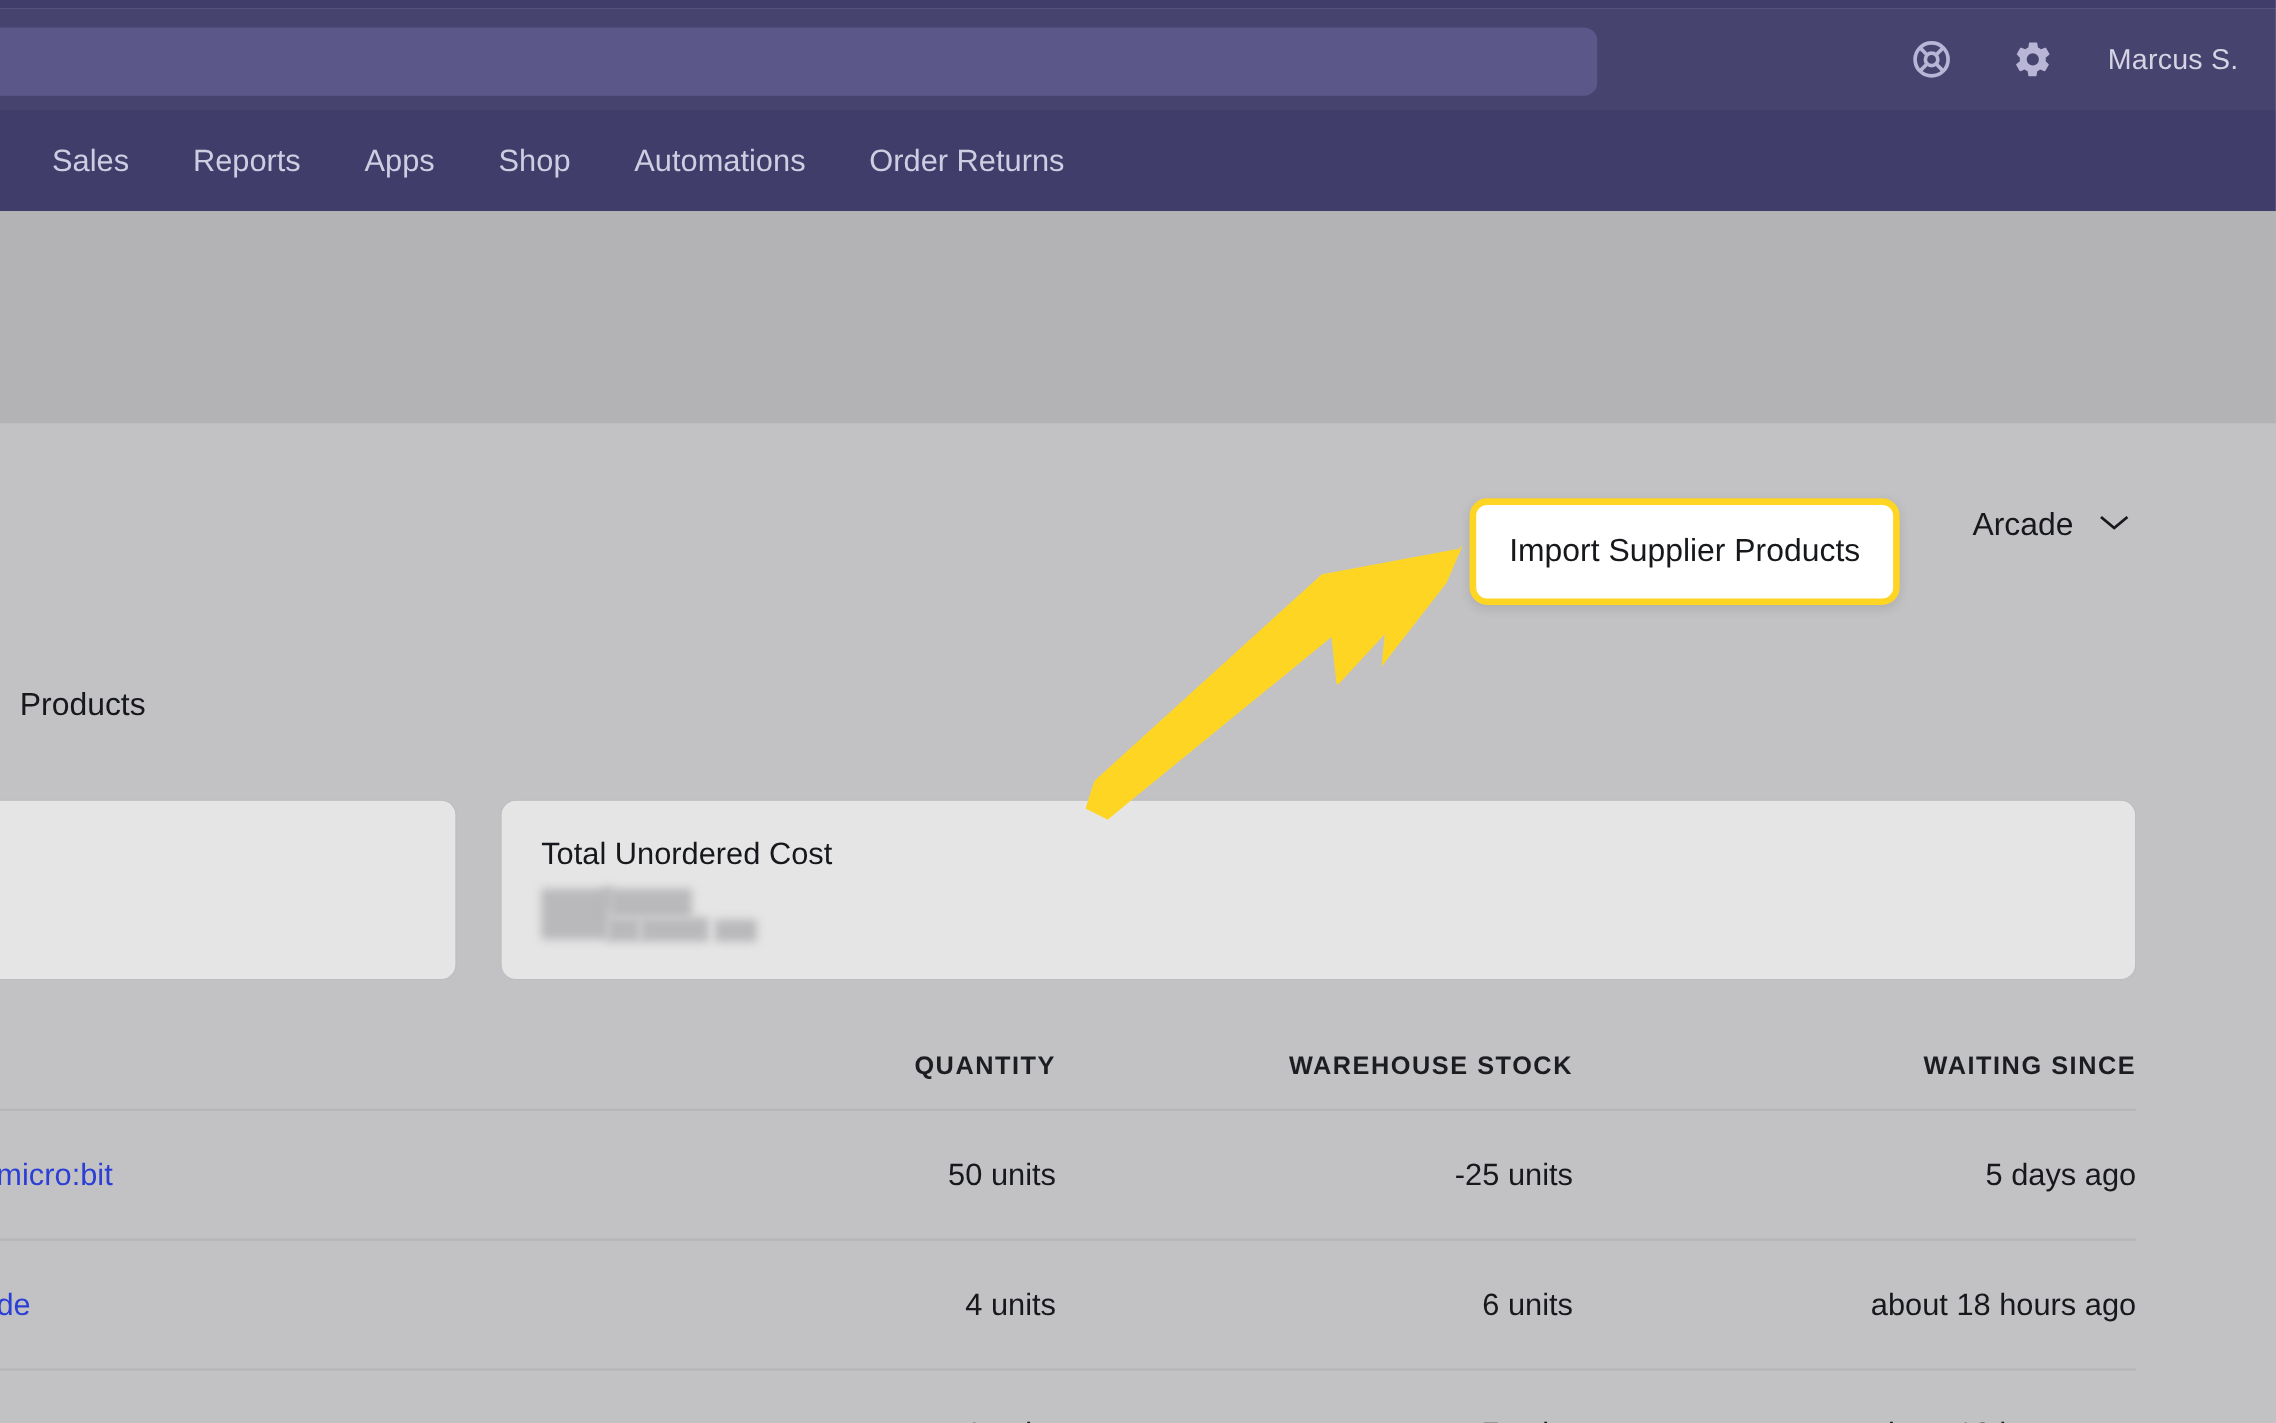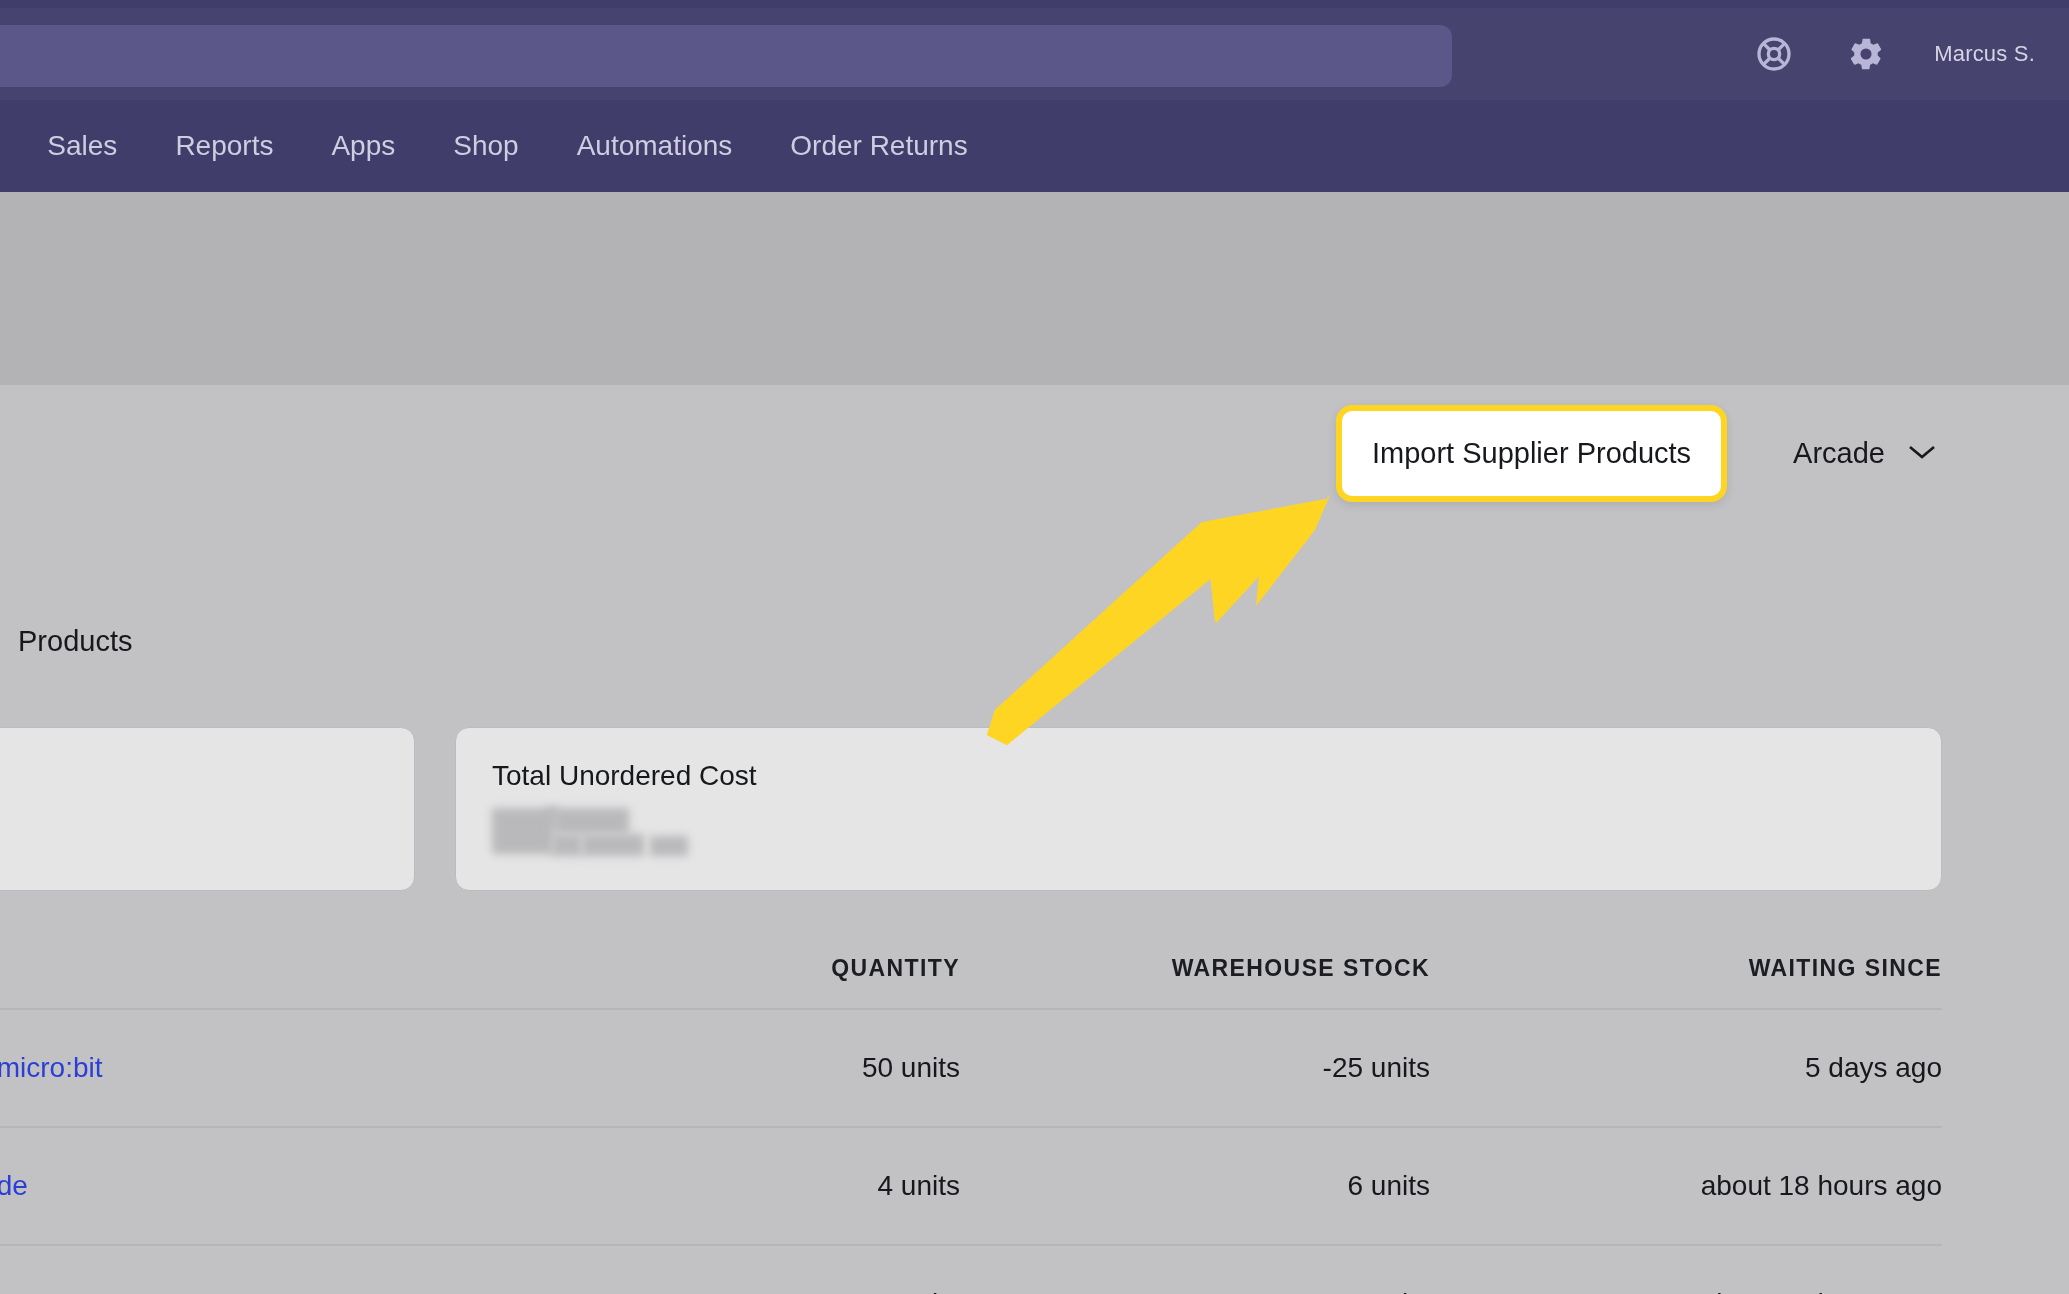--- a/index.html
+++ b/index.html
@@ -55,21 +55,21 @@
   .hicon {
     width: 92px;
     height: 92px;
     display: flex;
     align-items: center;
     justify-content: center;
   }
   .hicon svg { display: block; }
   .user-name {
     color: #d6d4e4;
-    font-size: 22px;
+    font-size: 26px;
     margin-left: 22px;
     letter-spacing: 0.2px;
     white-space: nowrap;
   }
 
   
   .app-nav {
     position: absolute;
     top: 100px; left: 0;
     width: 2069px;
@@ -114,20 +114,21 @@
     gap: 0;
     z-index: 5;
   }
   .import-btn-wrap {
     position: relative;
     background: #ffffff;
     border: 6px solid #ffd524;
     border-radius: 16px;
     padding: 26px 30px;
     box-shadow: 0 3px 10px rgba(0,0,0,0.10);
+    margin-top: 48px;
   }
   .import-btn-label {
     font-size: 29px;
     color: #16181c;
     white-space: nowrap;
   }
   .actions-btn {
     display: flex;
     align-items: center;
     gap: 22px;

